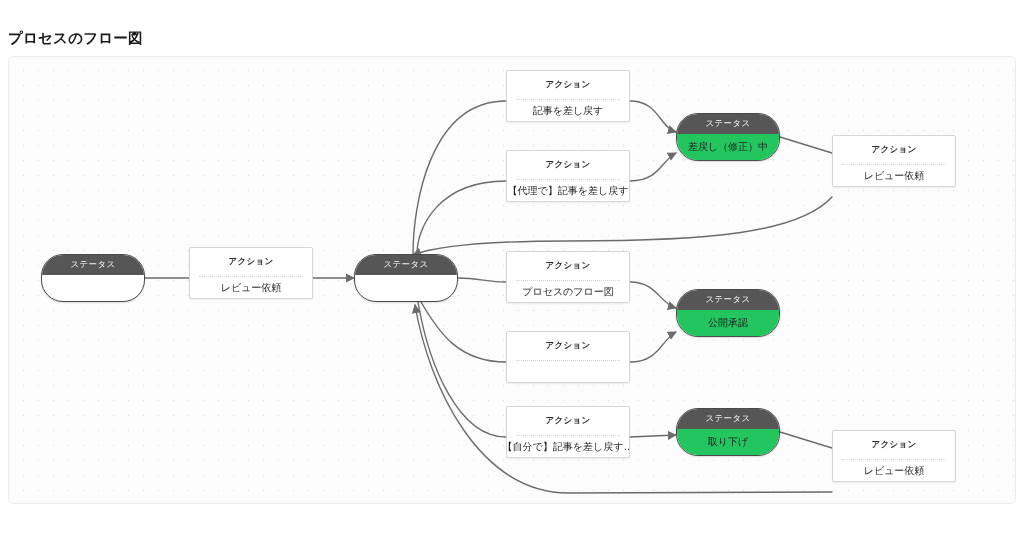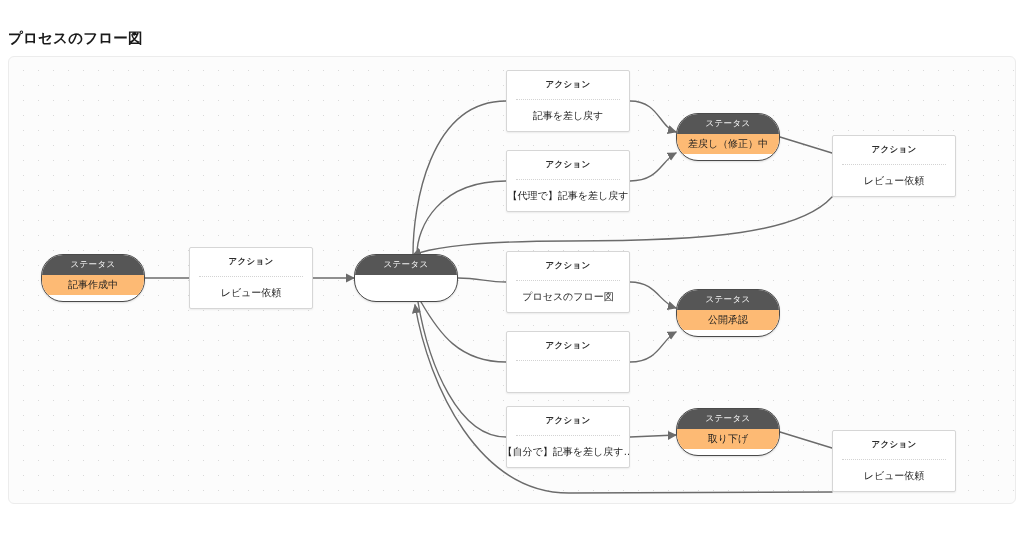--- a/index.html
+++ b/index.html
@@ -79,35 +79,35 @@
     background: #565656;
     color: #ffffff;
     font-size: 8.5px;
     display: flex;
     align-items: center;
     justify-content: center;
     letter-spacing: 0.3px;
     font-family: Liberation Mono, monospace;
   }
   .node.status .body {
-    height: 20px;
+    height: 26px;
     display: flex;
     align-items: center;
     justify-content: center;
     font-size: 10px;
     color: #1f1f1f;
-    background: #fdba74;
+    background: #22c55e;
     white-space: nowrap;
     overflow: hidden;
   }
 
   
   .node.action {
     width: 124px;
-    height: 62px;
+    height: 52px;
     border: 1px solid #d6d6d6;
     border-radius: 2px;
     background: #ffffff;
     box-shadow: 0 1px 2px rgba(0,0,0,0.07);
     display: flex;
     flex-direction: column;
     align-items: stretch;
   }
   .node.action .hdr {
     height: 28px;
@@ -185,21 +185,20 @@
 
         <path d="M 771 375 L 823 391"></path>
 
         <path d="M 823 435 C 780 435 700 436 560 436 C 470 436 420 330 406 248" marker-end="url(#arrow)"></path>
 
       </g>
     </svg>
 
     <div class="node status" style="left:32px; top:197px;">
       <div class="hdr">ステータス</div>
-      <div class="body">記事作成中</div>
     </div>
 
     <div class="node action" style="left:180px; top:190px;">
       <div class="hdr">アクション</div>
       <div class="rule"></div>
       <div class="body">レビュー依頼</div>
     </div>
 
     <div class="node status" style="left:345px; top:197px;">
       <div class="hdr">ステータス</div>

